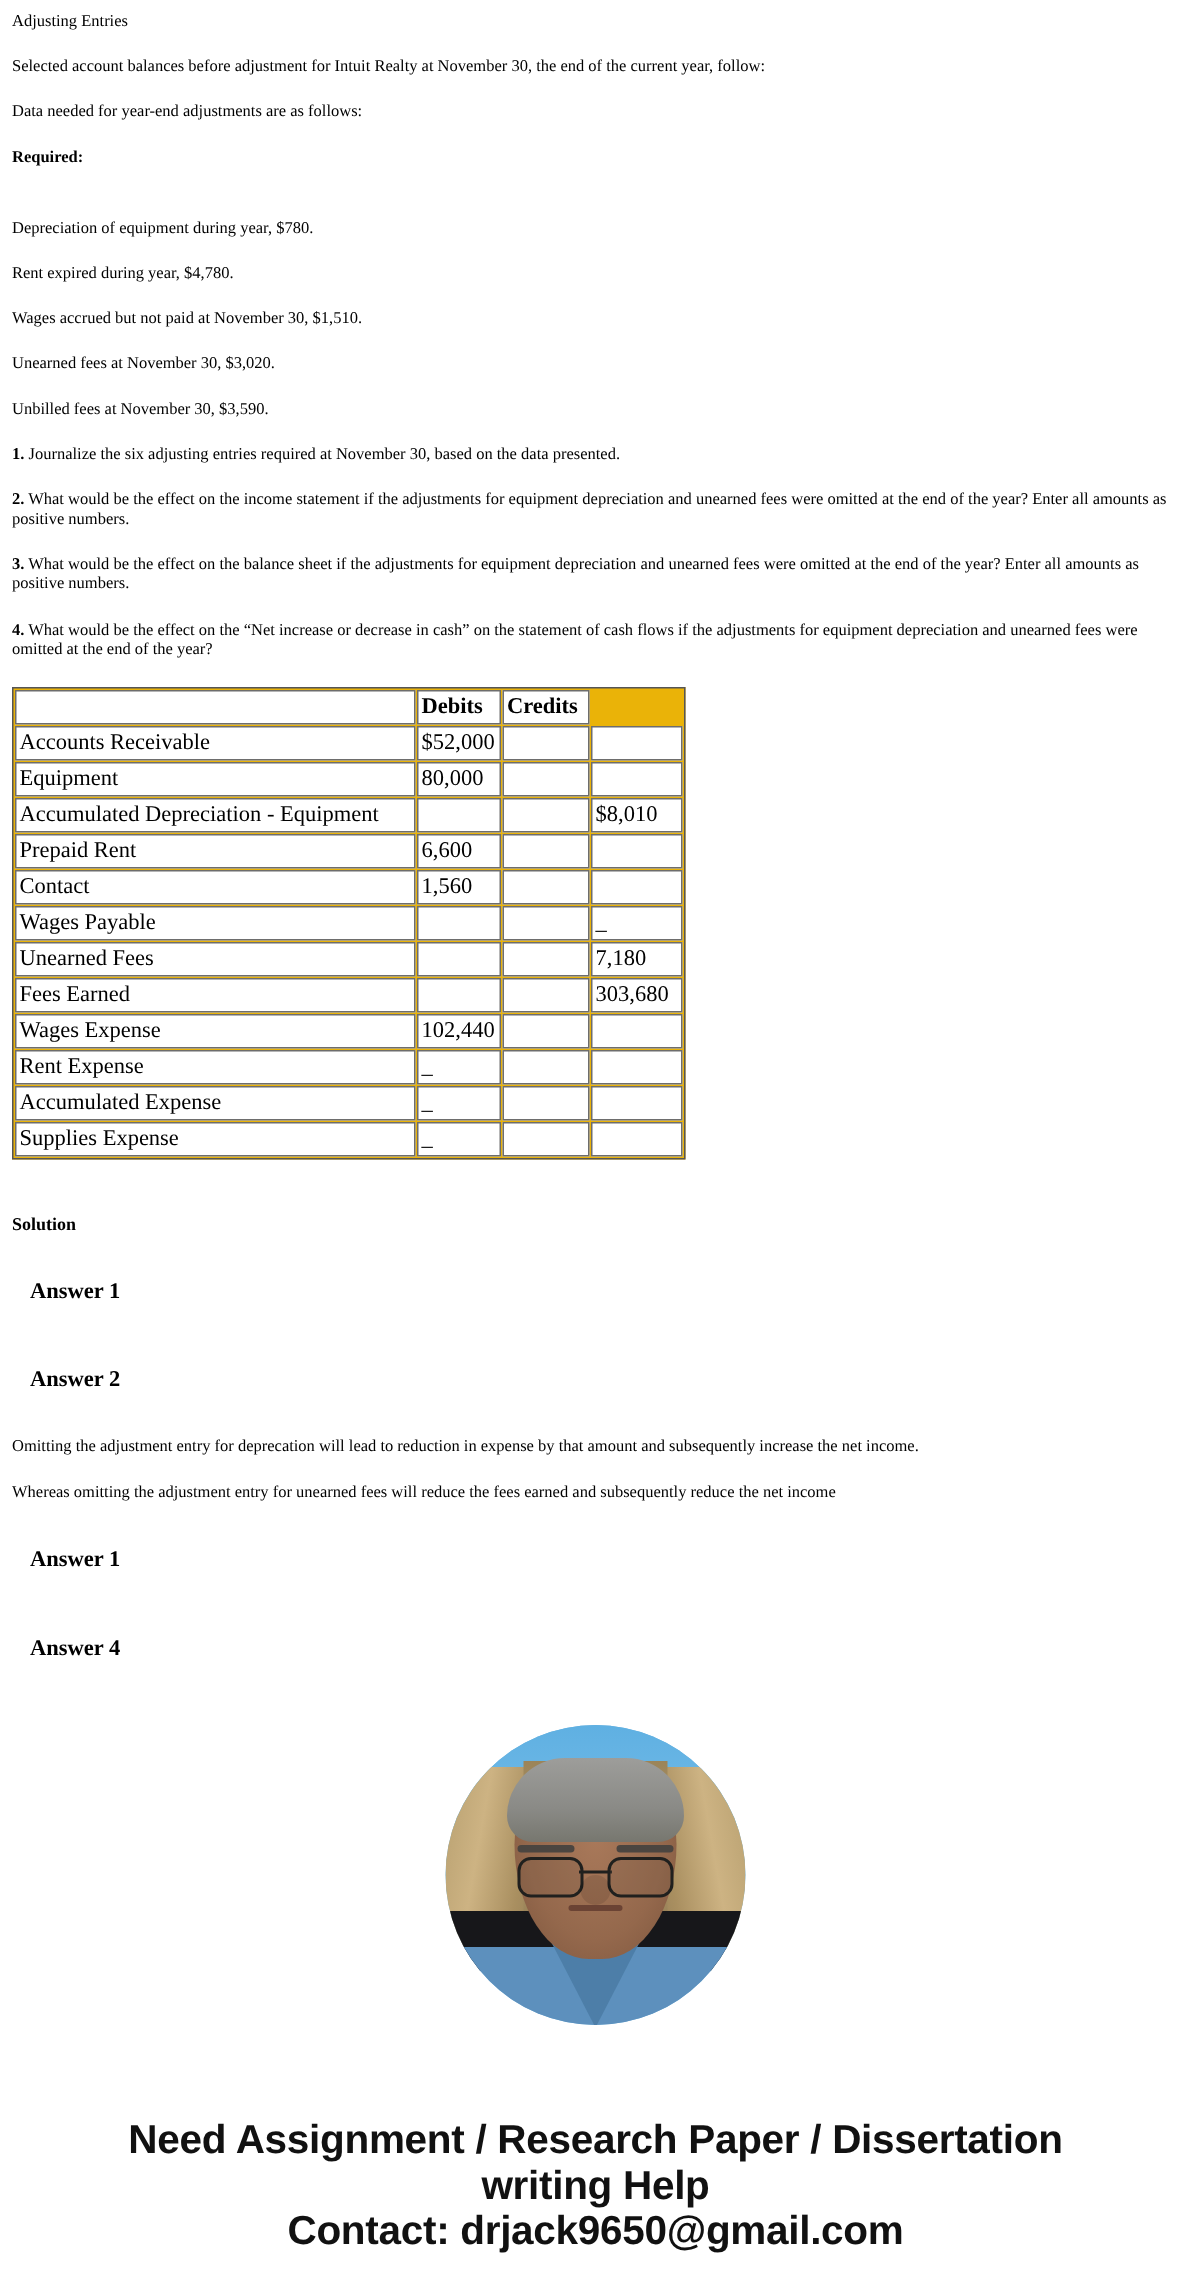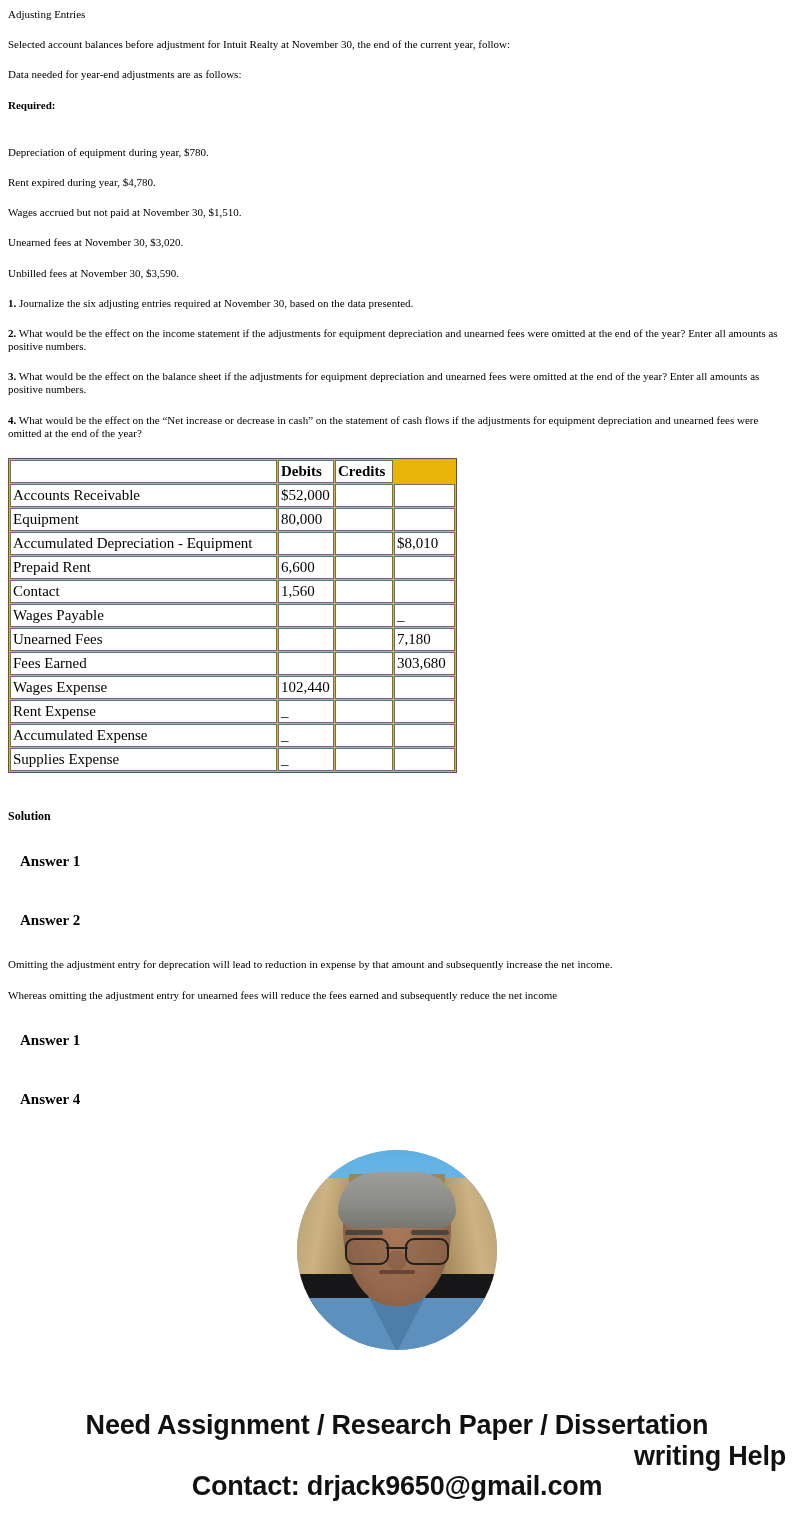--- a/index.html
+++ b/index.html
@@ -211,21 +211,21 @@
     text-align: center;
     font-family: "Liberation Sans", "DejaVu Sans", sans-serif;
     font-weight: bold;
     font-size: 27px;
     line-height: 1.12;
     color: #111111;
     letter-spacing: -0.2px;
     padding-bottom: 18px;
   }
   .footer .l1 { display: block; }
-  .footer .l2 { display: block; text-align: right; }
+  .footer .l2 { display: block; }
   .footer .l3 { display: block; }
 </style>
 </head>
 <body>
 
 <div class="page">
 
   <p class="para">Adjusting Entries</p>
   <div class="spacer"></div>
   <p class="para">Selected account balances before adjustment for Intuit Realty at November 30, the end of the current year, follow:</p>

